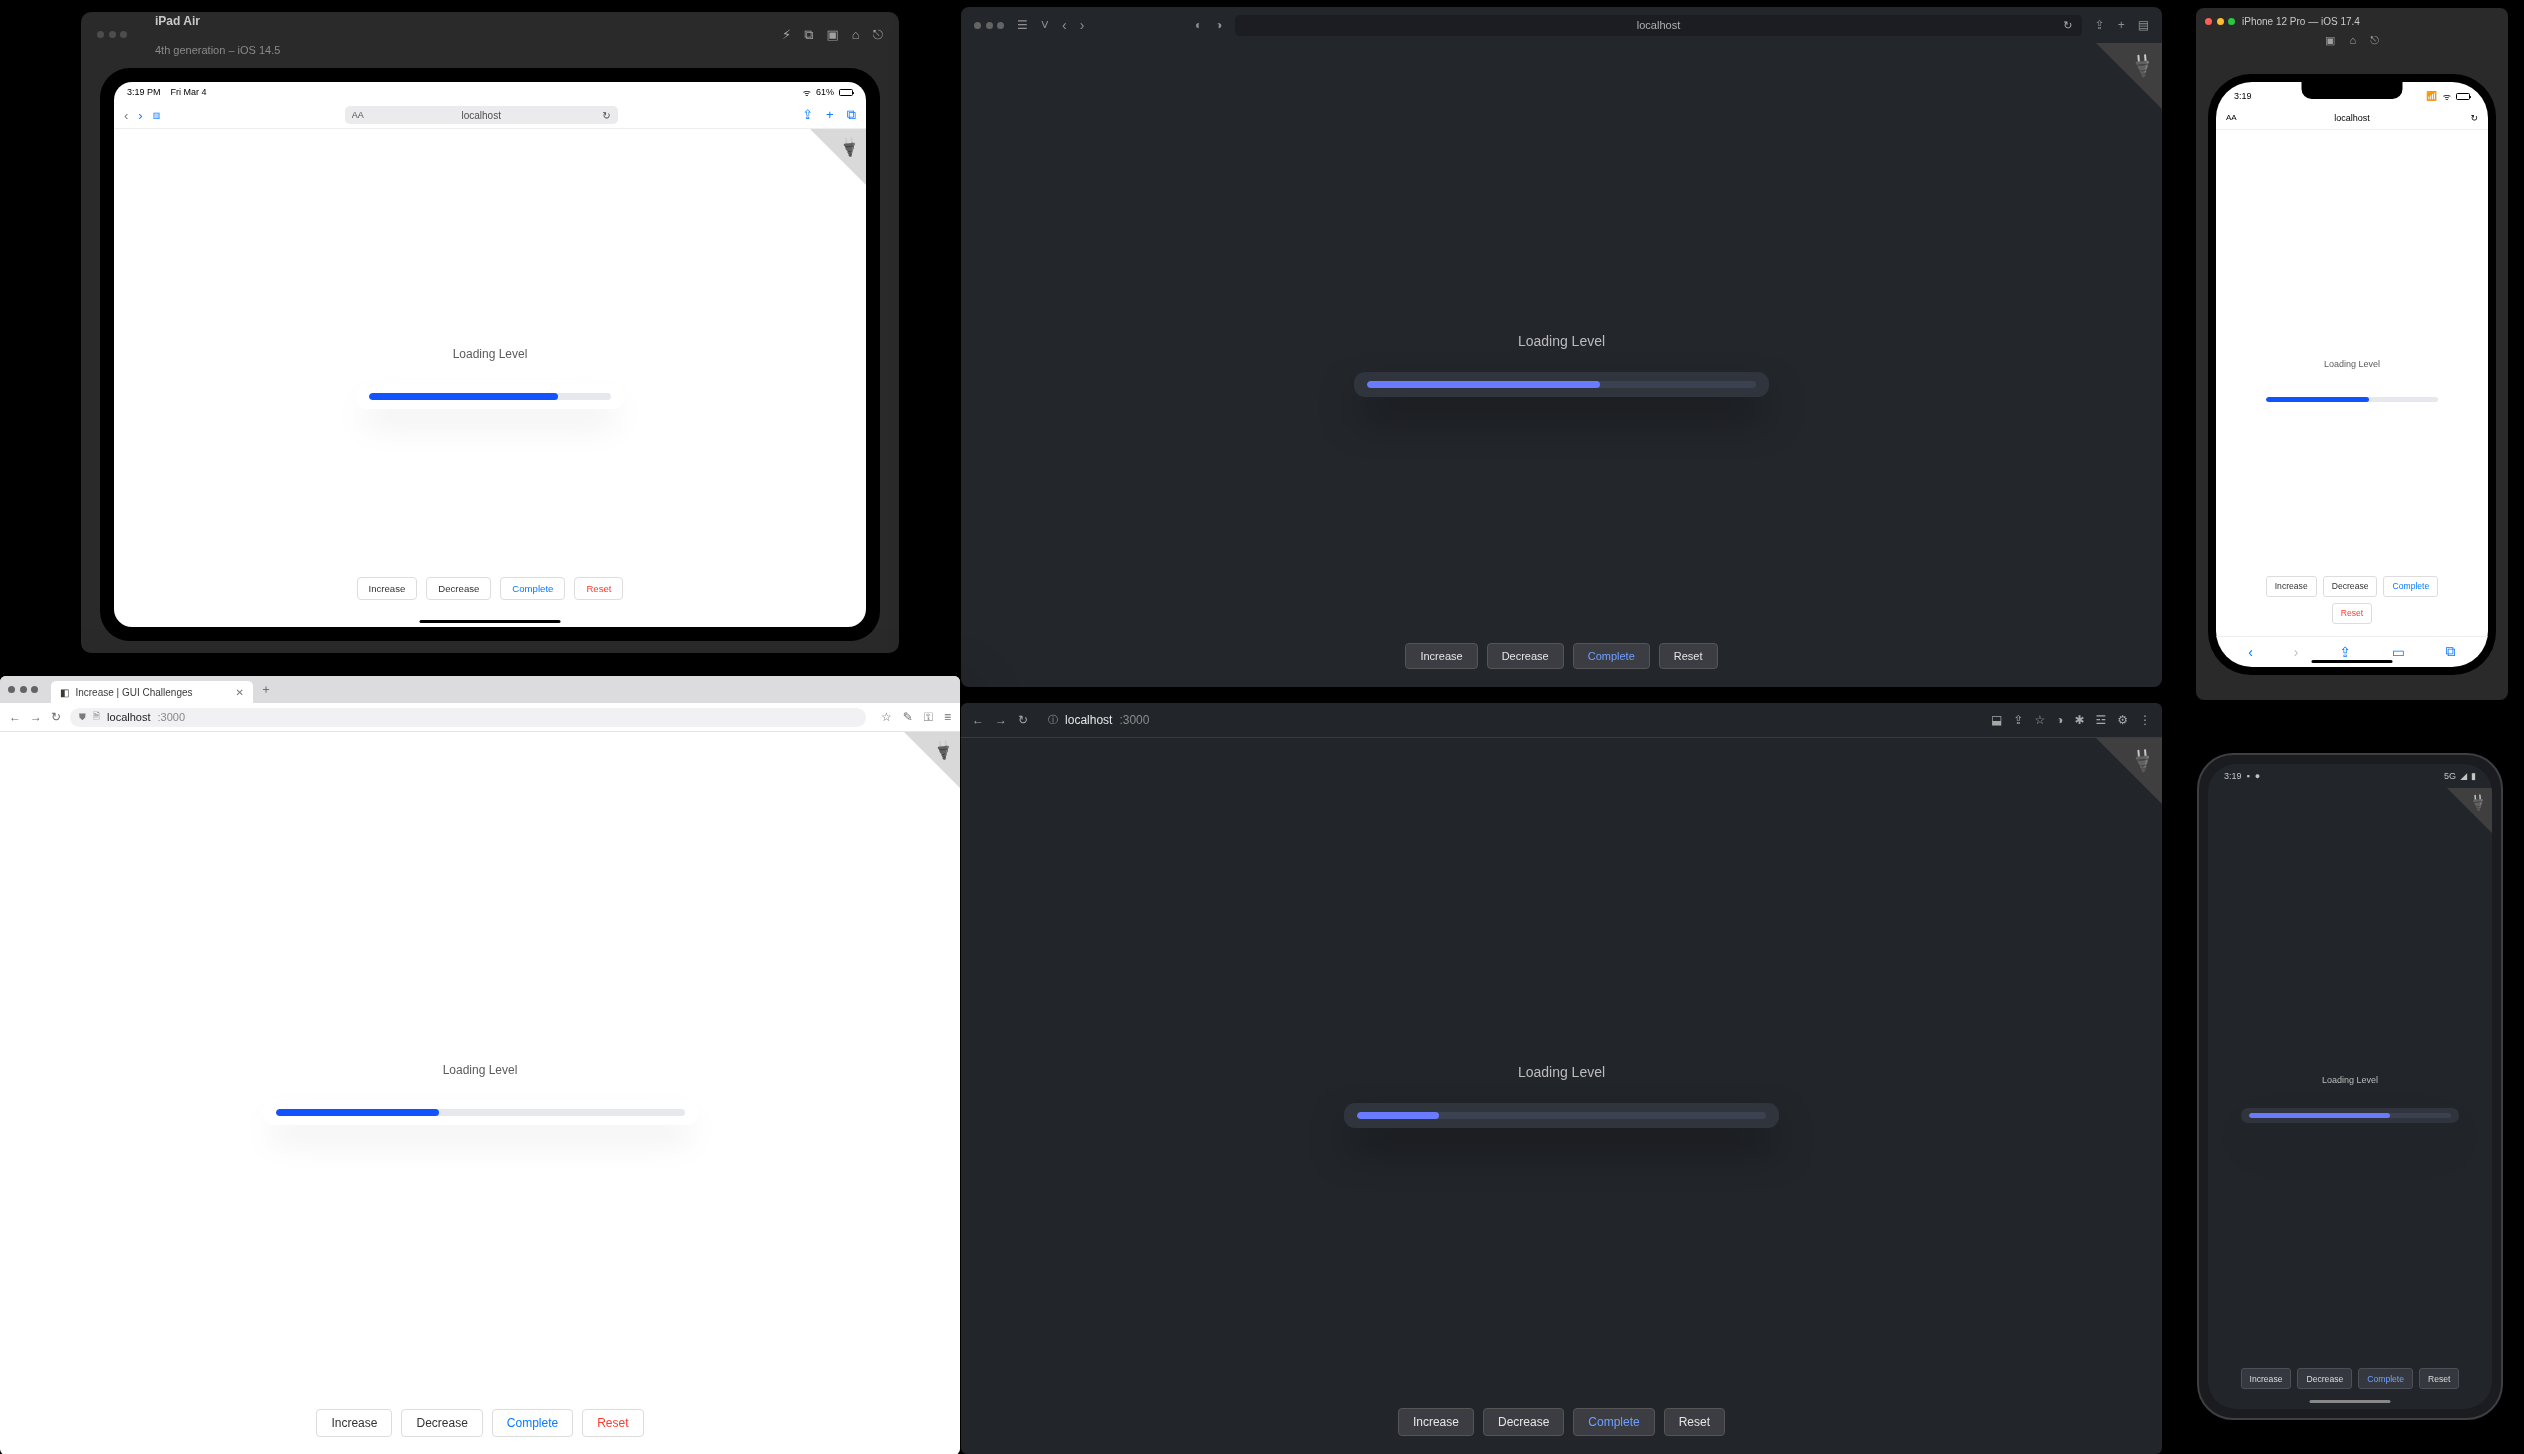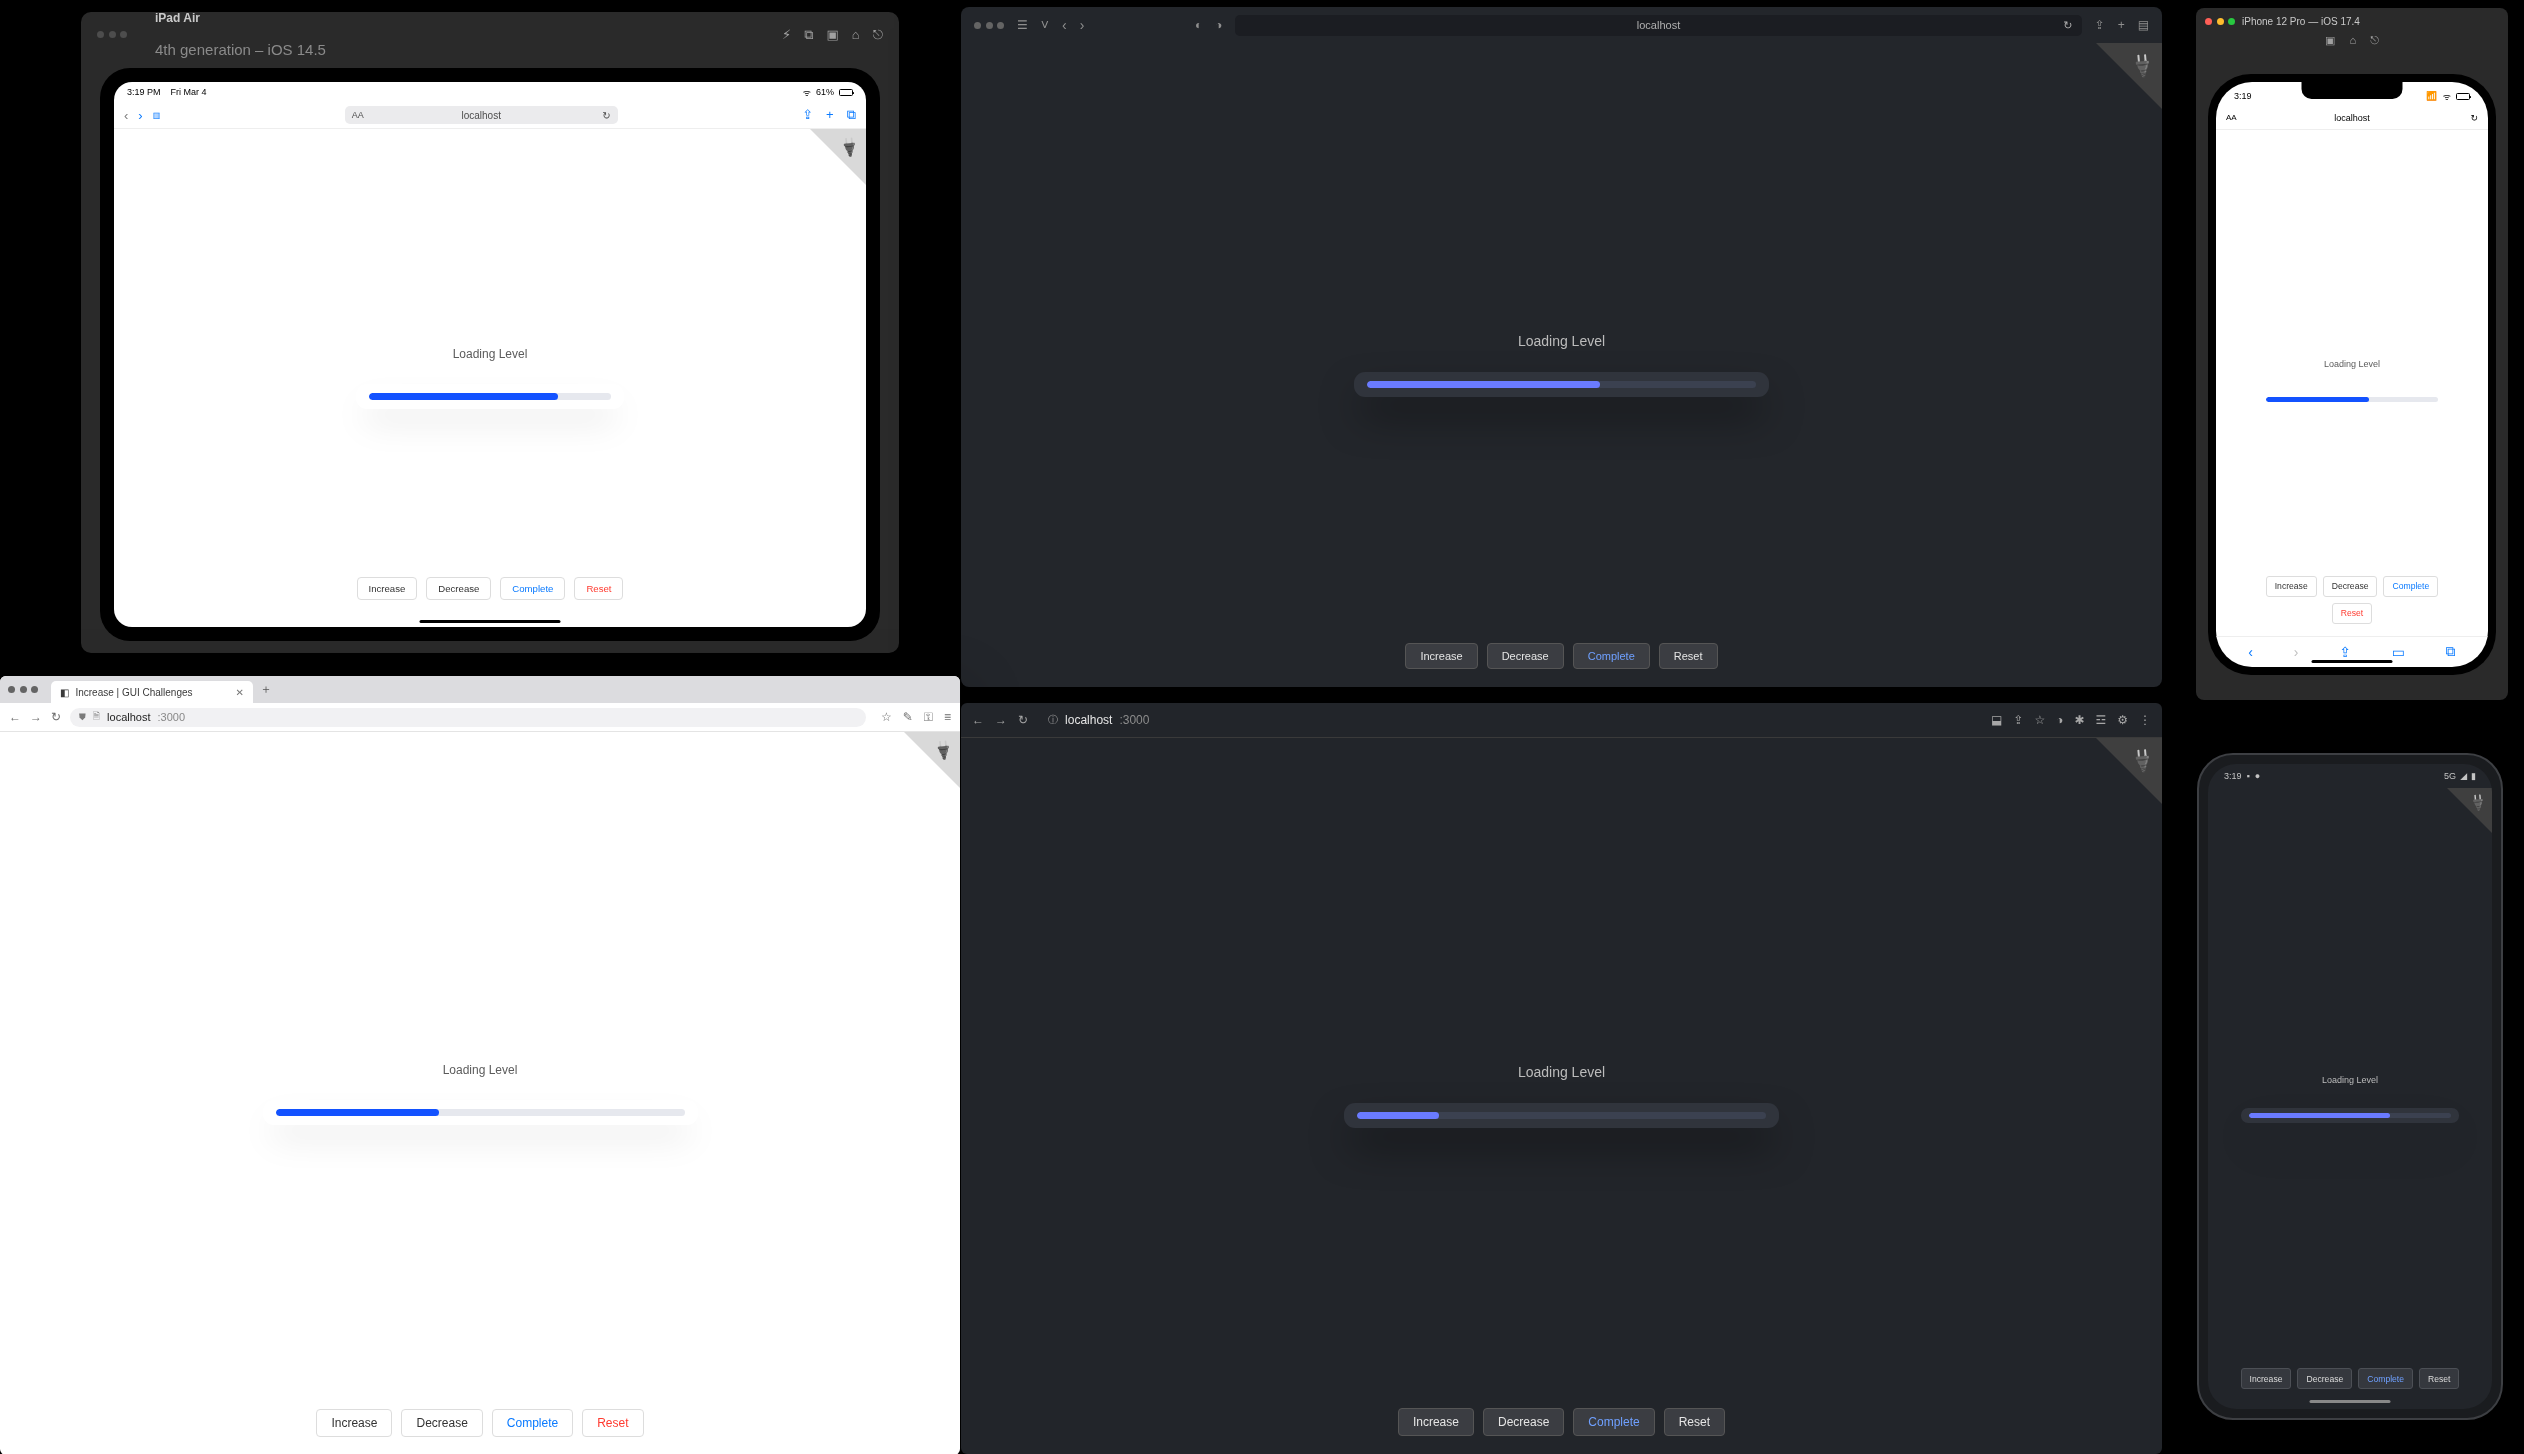--- a/index.html
+++ b/index.html
@@ -30,21 +30,21 @@
   box-shadow: 0 15px 40px rgba(0,0,0,.5);
 }
 .sim-titlebar {
   height: 45px;
   display: flex; align-items: center;
   padding: 0 16px;
   gap: 24px;
 }
 .sim-title-text { flex: 1; margin-left: 4px; }
 .sim-title-text .dev { color: #c9c9c9; font-size: 12px; font-weight: 600; }
-.sim-title-text .sub { color: #8a8a8a; font-size: 15px; margin-top: 16px; }
+.sim-title-text .sub { color: #8a8a8a; font-size: 11px; margin-top: 16px; }
 .sim-titlebar .right-icons { display: flex; gap: 13px; color: #a0a0a0; }
 .sim-titlebar .right-icons span { font-size: 13px; }
 
 .ipad-frame {
   position: absolute; left: 19px; right: 19px; top: 56px; bottom: 12px;
   background: #000; border-radius: 30px;
   padding: 14px;
 }
 .ipad-screen {
   width: 100%; height: 100%;

